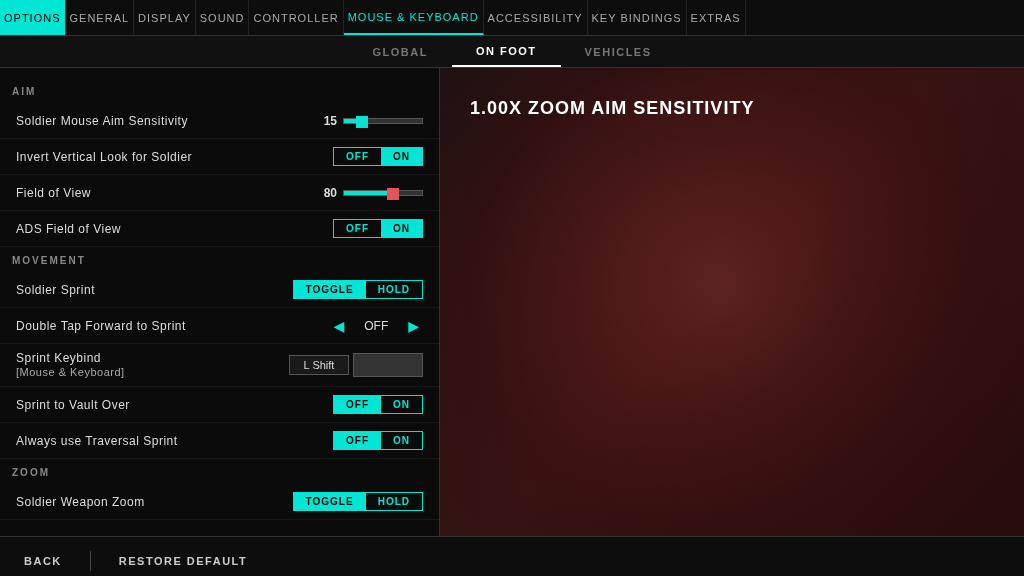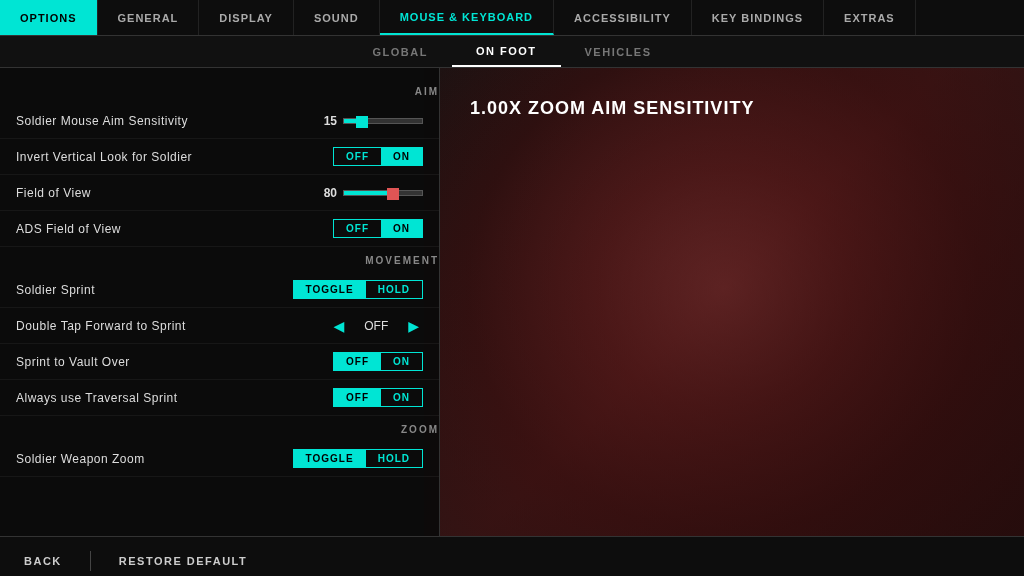--- a/index.html
+++ b/index.html
@@ -39,25 +39,25 @@
       position: relative;
       z-index: 10;
       background: #0d0d0d;
       display: flex;
       align-items: stretch;
       height: 36px;
       border-bottom: 1px solid #333;
     }
 
     .top-nav .nav-item {
-      padding: 0 20px;
+      padding: 0 4px;
       display: flex;
       align-items: center;
       font-size: 11px;
-      font-weight: bold;
+      font-weight: normal;
       letter-spacing: 1px;
       color: #aaa;
       cursor: pointer;
       border-right: 1px solid #222;
       text-transform: uppercase;
     }
 
     .top-nav .nav-item.active {
       background: #00e5d4;
       color: #000;
@@ -121,26 +121,26 @@
       width: 4px;
     }
     .left-panel::-webkit-scrollbar-track {
       background: #111;
     }
     .left-panel::-webkit-scrollbar-thumb {
       background: #444;
     }
 
     .section-header {
-      text-align: right;
+      text-align: left;
       font-size: 10px;
       font-weight: bold;
       letter-spacing: 2px;
       color: #888;
-      padding: 8px 0 6px;
+      padding: 8px 12px 6px;
       text-transform: uppercase;
     }
 
     .setting-row {
       display: flex;
       align-items: center;
       justify-content: space-between;
       padding: 7px 16px;
       border-bottom: 1px solid rgba(255,255,255,0.05);
       min-height: 36px;
@@ -326,20 +326,21 @@
 <body>
 
 <div class="bg-overlay"></div>
 <div class="bg-overlay2"></div>
 
 <nav class="top-nav">
   <div class="nav-item active">Options</div>
   <div class="nav-item">General</div>
   <div class="nav-item">Display</div>
   <div class="nav-item">Sound</div>
+  <div class="nav-item">Controller</div>
   <div class="nav-item selected">Mouse &amp; Keyboard</div>
   <div class="nav-item">Accessibility</div>
   <div class="nav-item">Key Bindings</div>
   <div class="nav-item">Extras</div>
 </nav>
 
 <nav class="sub-nav">
   <div class="sub-item">Global</div>
   <div class="sub-item active">On Foot</div>
   <div class="sub-item">Vehicles</div>
@@ -407,20 +408,29 @@
 
     <div class="setting-row">
       <span class="setting-label">Double Tap Forward to Sprint</span>
       <div class="setting-control arrow-toggle">
         <button class="arrow-btn">◀</button>
         <span class="arrow-value">OFF</span>
         <button class="arrow-btn">▶</button>
       </div>
     </div>
 
+    <div class="setting-row">
+      <div class="setting-label">
+        Sprint Keybind<br><span style="font-size:11px;color:#aaa;">[Mouse &amp; Keyboard]</span>
+      </div>
+      <div class="setting-control keybind-group">
+        <div class="keybind-box">L Shift</div>
+        <div class="keybind-empty"></div>
+      </div>
+    </div>
 
     <div class="setting-row">
       <span class="setting-label">Sprint to Vault Over</span>
       <div class="setting-control">
         <div class="toggle-group">
           <button class="toggle-btn active">OFF</button>
           <button class="toggle-btn">ON</button>
         </div>
       </div>
     </div>

